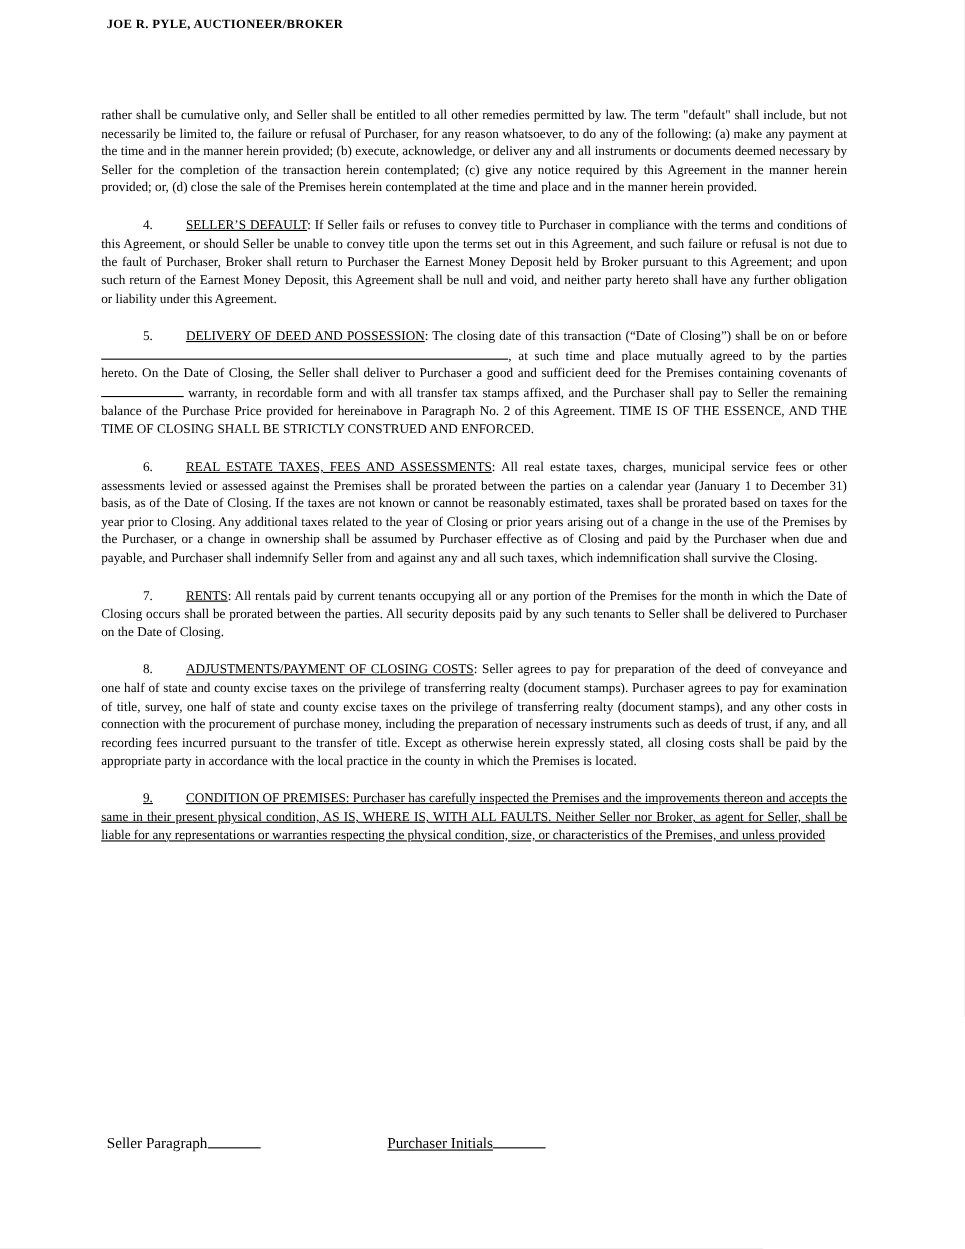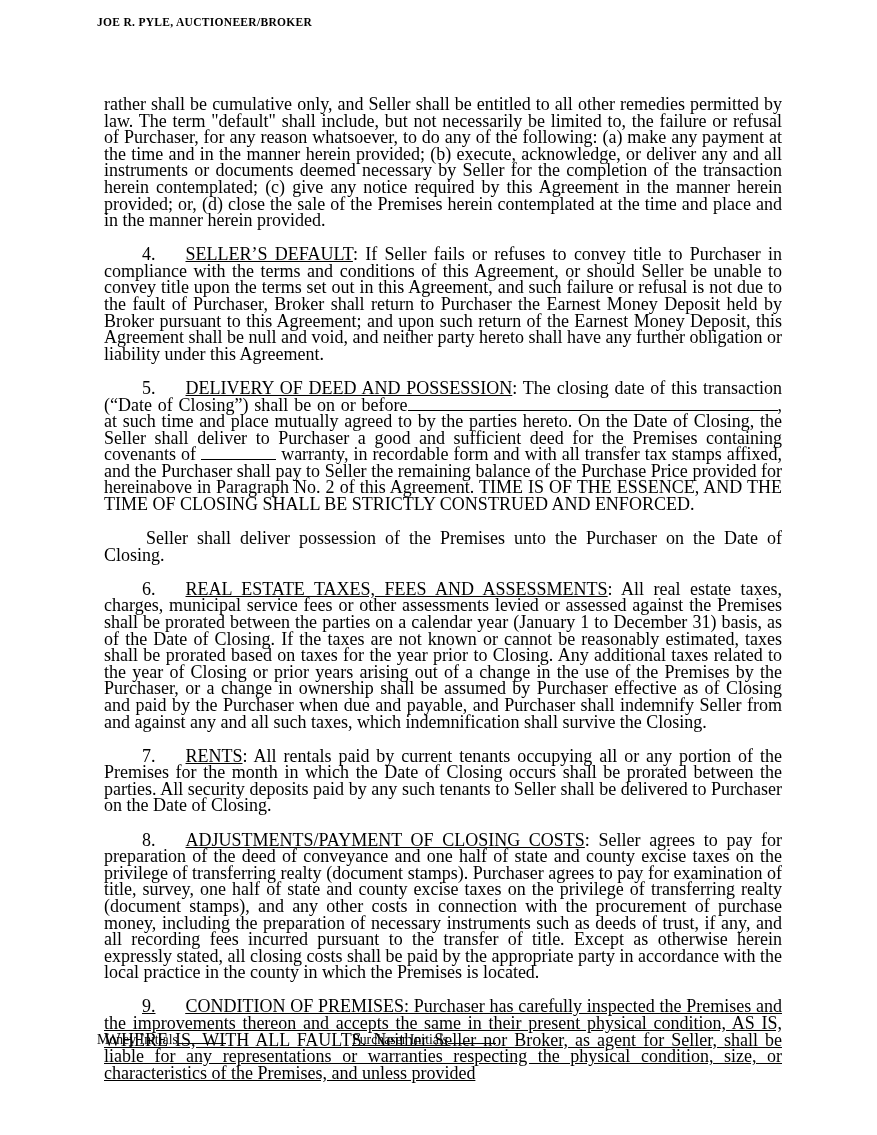--- a/index.html
+++ b/index.html
@@ -17,23 +17,23 @@
     position: absolute;
     top: 16px;
     left: 97px;
     font-size: 11.5px;
     font-weight: bold;
     letter-spacing: 0.3px;
   }
   .doc-body {
     position: absolute;
     top: 96px;
-    left: 104px;
+    left: 92px;
     width: 678px;
-    font-size: 18px;
+    font-size: 12px;
     line-height: 16.6px;
     text-align: justify;
   }
   p.para { margin: 0 0 17.5px 0; }
   p.para:last-child { margin-bottom: 0; text-decoration: underline; }
   p.para.indented { text-indent: 42px; }
   .tab1 { display: inline-block; width: 38px; }
   .tab2 { display: inline-block; width: 30px; }
   .section-heading { text-decoration: underline; }
   .blank {
@@ -56,29 +56,28 @@
 <body>
 
 <div class="page">
 
   <div class="doc-header">JOE R. PYLE, AUCTIONEER/BROKER</div>
 
   <div class="doc-body">
       <p class="para plain"><span>rather shall be cumulative only, and Seller shall be entitled to all other remedies permitted by law. The term "default" shall include, but not necessarily be limited to, the failure or refusal of Purchaser, for any reason whatsoever, to do any of the following: (a) make any payment at the time and in the manner herein provided; (b) execute, acknowledge, or deliver any and all instruments or documents deemed necessary by Seller for the completion of the transaction herein contemplated; (c) give any notice required by this Agreement in the manner herein provided; or, (d) close the sale of the Premises herein contemplated at the time and place and in the manner herein provided.</span></p>
       <p class="para numbered"><span class="tab1"></span><span>4.</span><span class="tab2"></span><span class="section-heading">SELLER’S DEFAULT</span><span>:  If Seller fails or refuses to convey title to Purchaser in compliance with the terms and conditions of this Agreement, or should Seller be unable to convey title upon the terms set out in this Agreement, and such failure or refusal is not due to the fault of Purchaser, Broker shall return to Purchaser the Earnest Money Deposit held by Broker pursuant to this Agreement; and upon such return of the Earnest Money Deposit, this Agreement shall be null and void, and neither party hereto shall have any further obligation or liability under this Agreement.</span></p>
       <p class="para numbered"><span class="tab1"></span><span>5.</span><span class="tab2"></span><span class="section-heading">DELIVERY OF DEED AND POSSESSION</span><span>: The closing date of this transaction (“Date of Closing”) shall be on or before</span><span class="blank" style="width: 370px;"></span><span>, at such time and place mutually agreed to by the parties hereto. On the Date of Closing, the Seller shall deliver to Purchaser a good and sufficient deed for the Premises containing covenants of </span><span class="blank" style="width: 75px;"></span><span> warranty, in recordable form and with all transfer tax stamps affixed, and the Purchaser shall pay to Seller the remaining balance of the Purchase Price provided for hereinabove in Paragraph No. 2 of this Agreement. TIME IS OF THE ESSENCE, AND THE TIME OF CLOSING SHALL BE STRICTLY CONSTRUED AND ENFORCED.</span></p>
-      <p class="para indented"><span>Seller shall deliver possession of the Premises unto the Purchaser on the Date of Closing.</span></p>
       <p class="para numbered"><span class="tab1"></span><span>6.</span><span class="tab2"></span><span class="section-heading">REAL ESTATE TAXES, FEES AND ASSESSMENTS</span><span>: All real estate taxes, charges, municipal service fees or other assessments levied or assessed against the Premises shall be prorated between the parties on a calendar year (January 1 to December 31) basis, as of the Date of Closing. If the taxes are not known or cannot be reasonably estimated, taxes shall be prorated based on taxes for the year prior to Closing. Any additional taxes related to the year of Closing or prior years arising out of a change in the use of the Premises by the Purchaser, or a change in ownership shall be assumed by Purchaser effective as of Closing and paid by the Purchaser when due and payable, and Purchaser shall indemnify Seller from and against any and all such taxes, which indemnification shall survive the Closing.</span></p>
       <p class="para numbered"><span class="tab1"></span><span>7.</span><span class="tab2"></span><span class="section-heading">RENTS</span><span>: All rentals paid by current tenants occupying all or any portion of the Premises for the month in which the Date of Closing occurs shall be prorated between the parties. All security deposits paid by any such tenants to Seller shall be delivered to Purchaser on the Date of Closing.</span></p>
       <p class="para numbered"><span class="tab1"></span><span>8.</span><span class="tab2"></span><span class="section-heading">ADJUSTMENTS/PAYMENT OF CLOSING COSTS</span><span>:  Seller agrees to pay for preparation of the deed of conveyance and one half of state and county excise taxes on the privilege of transferring realty (document stamps). Purchaser agrees to pay for examination of title, survey, one half of state and county excise taxes on the privilege of transferring realty (document stamps), and any other costs in connection with the procurement of purchase money, including the preparation of necessary instruments such as deeds of trust, if any, and all recording fees incurred pursuant to the transfer of title. Except as otherwise herein expressly stated, all closing costs shall be paid by the appropriate party in accordance with the local practice in the county in which the Premises is located.</span></p>
       <p class="para numbered"><span class="tab1"></span><span>9.</span><span class="tab2"></span><span class="section-heading">CONDITION OF PREMISES</span><span>: Purchaser has carefully inspected the Premises and the improvements thereon and accepts the same in their present physical condition, AS IS, WHERE IS, WITH ALL FAULTS. Neither Seller nor Broker, as agent for Seller, shall be liable for any representations or warranties respecting the physical condition, size, or characteristics of the Premises, and unless provided</span></p>
     </div>
 
   <div class="doc-footer">
     <div class="footer-item seller">
-      <span>Money Initials</span><span class="footer-blank"></span>
+      <span>Seller Paragraph</span><span class="footer-blank"></span>
     </div>
     <div class="footer-item purchaser">
       <span>Purchaser Initials</span><span class="footer-blank"></span>
     </div>
   </div>
 
 </div>
 
 </body></html>

